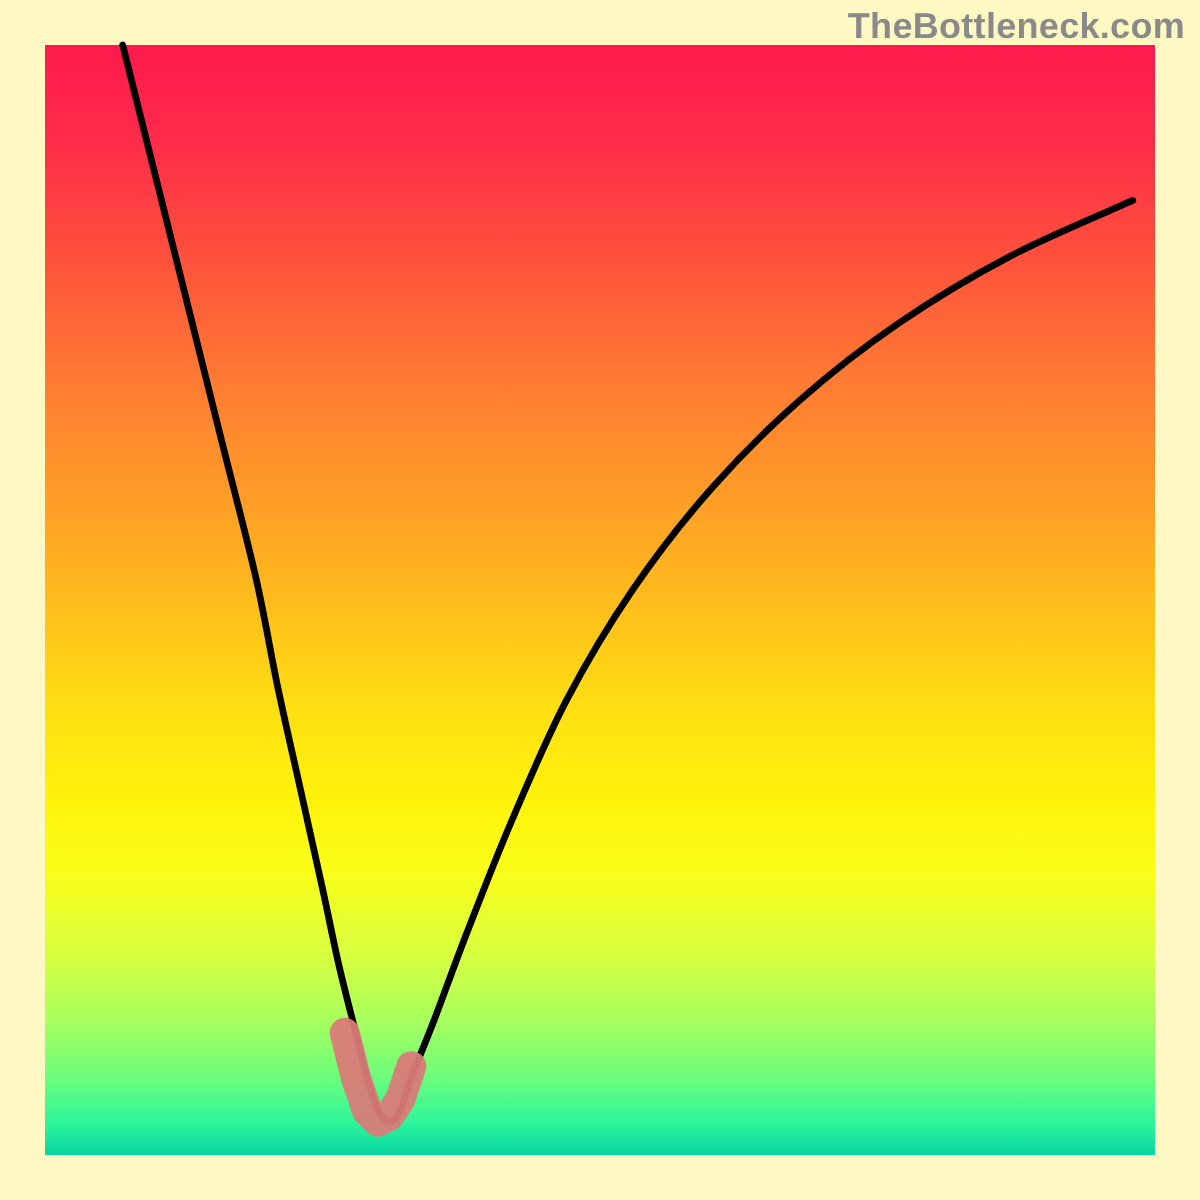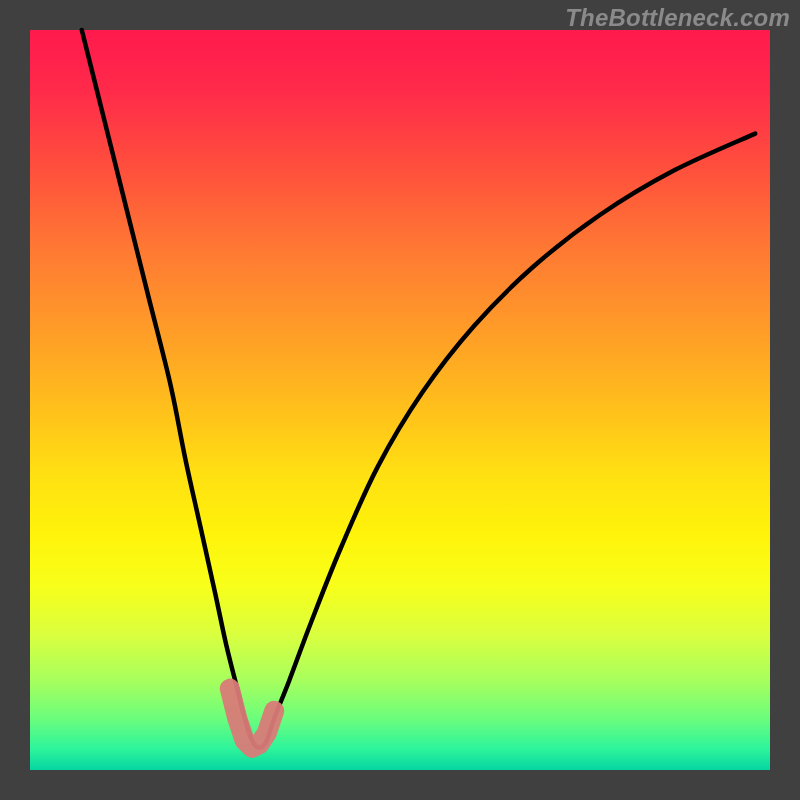--- a/index.html
+++ b/index.html
@@ -1,22 +1,21 @@
 <!DOCTYPE html>
 <html><head>
 <meta charset="utf-8">
 <style>
   * { margin: 0; padding: 0; box-sizing: border-box; }
   html, body { width: 800px; height: 800px; overflow: hidden; background: #000; }
   .frame {
     position: relative;
     width: 800px;
     height: 800px;
-    background: #404040;
-    font-style: italic;
+    background: #fef9c3;
   }
   .plot-area {
     position: absolute;
     left: 30px;
     top: 30px;
     width: 740px;
     height: 740px;
     background: linear-gradient(to bottom,
       #ff1a4d 0%,
       #ff2a4a 8%,

